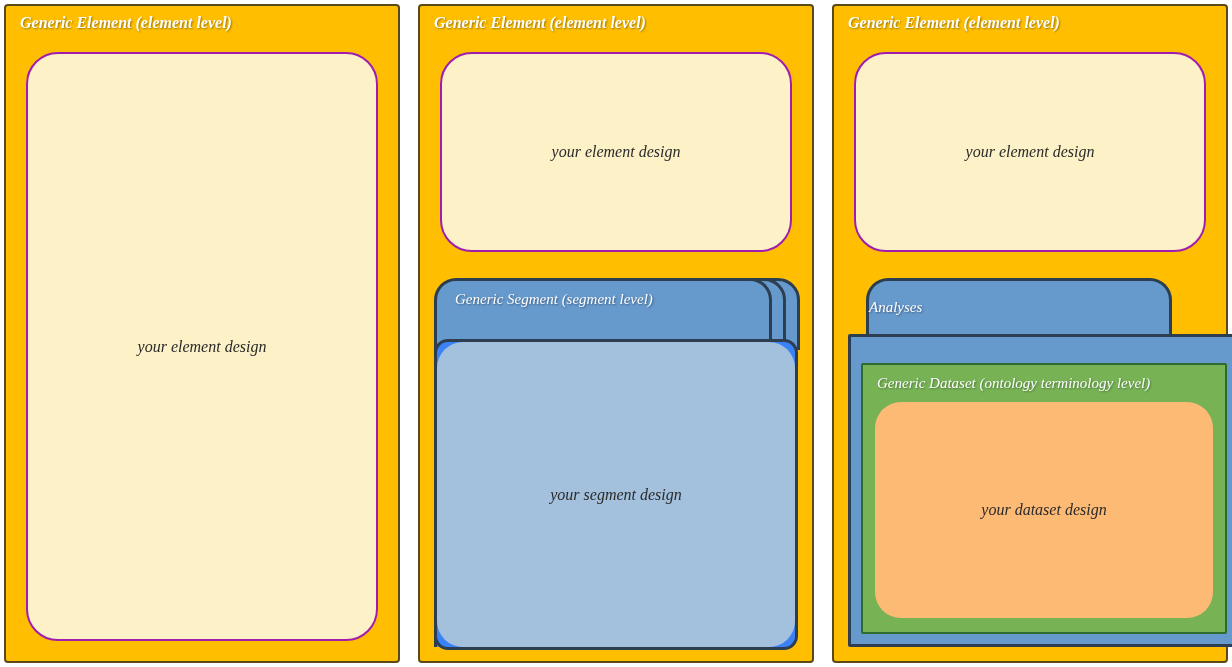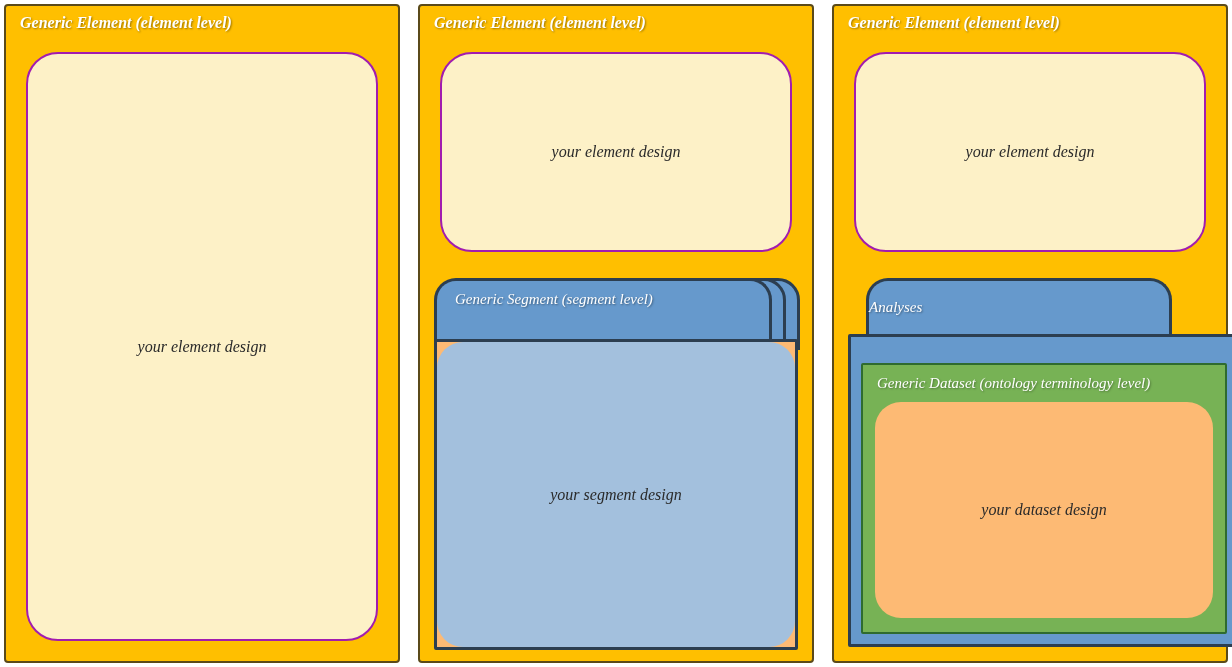--- a/index.html
+++ b/index.html
@@ -82,23 +82,23 @@
   .seg-title {
     color: #fff;
     font-style: italic;
     font-size: 15px;
     text-shadow: 1px 1px 2px rgba(0,0,0,0.4);
     padding: 2px 4px 8px 6px;
   }
   .seg-body-wrap {
     position: absolute;
     left: -3px; right: -29px; top: 58px; bottom: -3px;
-    background: #fdba74;
-    border: 3px solid #2c3e50;
-    border-radius: 2px;
+    background: #3b82f6;
+    border: 3px solid #2c3e50;
+    border-radius: 14px;
     display: flex;
   }
   .seg-inner {
     flex: 1;
     background: #A3C0DD;
     border-radius: 26px;
     display: flex;
     align-items: center;
     justify-content: center;
     font-style: italic;

